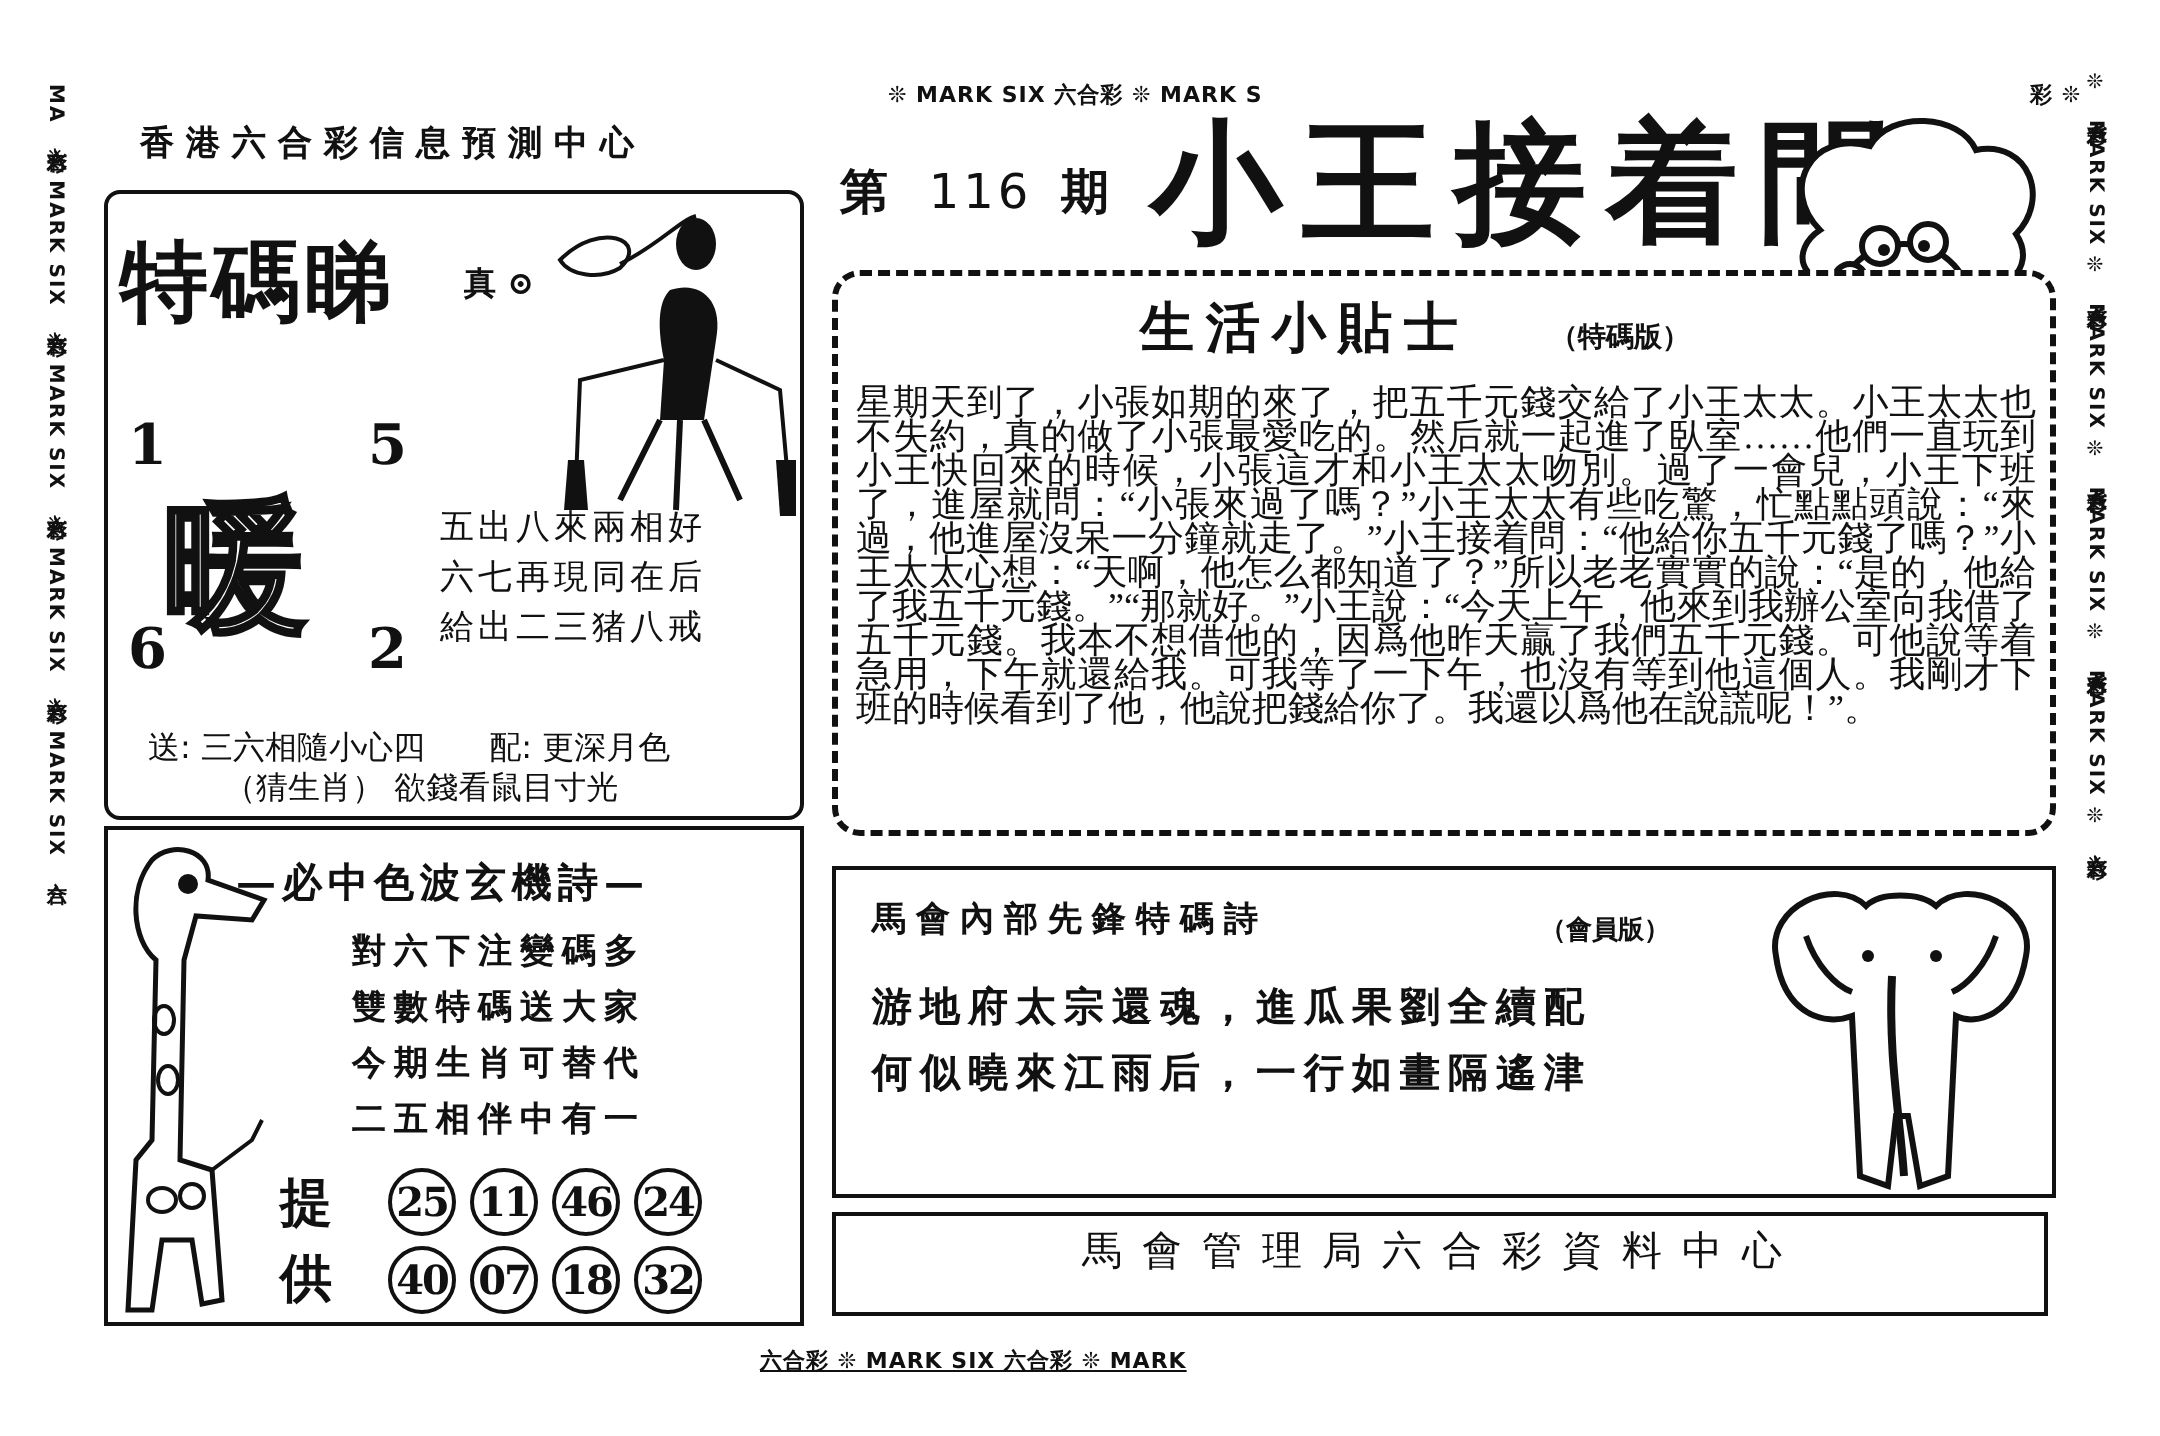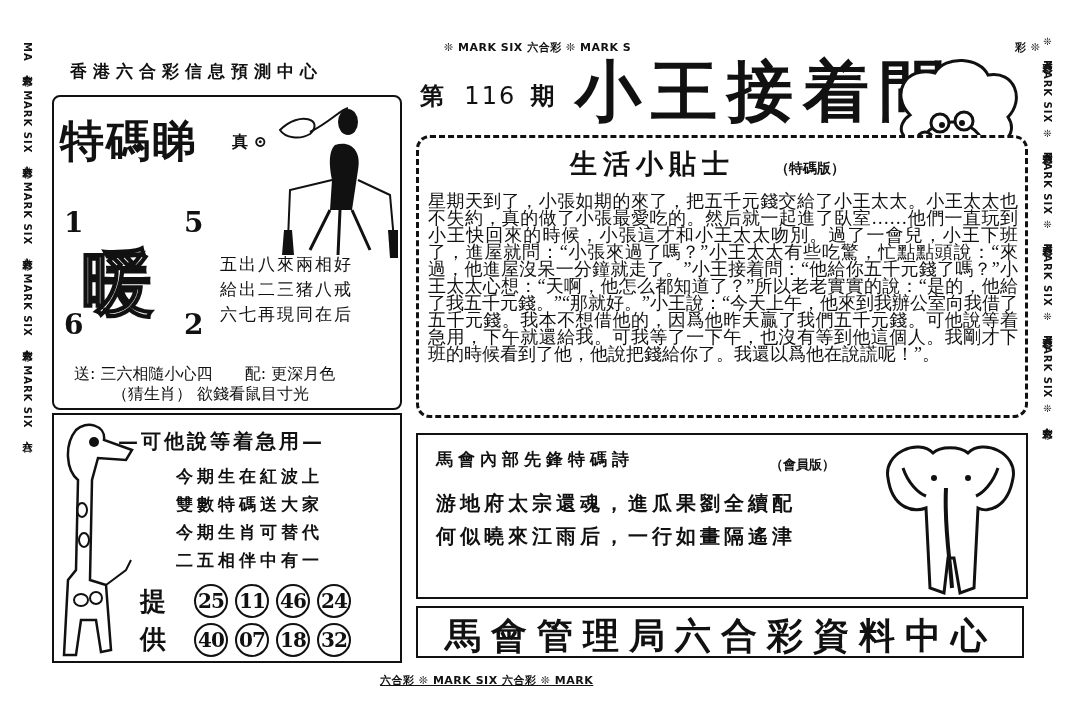--- a/index.html
+++ b/index.html
@@ -43,21 +43,21 @@
   .cw-lines { left: 176px; top: 462px; font-size: 17px; font-weight: bold; line-height: 28px; letter-spacing: 4px; }
   .ti { font-size: 26px; font-weight: bold; }
   .ball-row { display: flex; gap: 7px; }
   .ball { width: 34px; height: 34px; border: 2px solid #111; border-radius: 50%; display: flex; align-items: center; justify-content: center; font-size: 20px; font-weight: bold; font-family: "DejaVu Serif", serif; letter-spacing: -1px; }
 
   
   .hp-title { left: 436px; top: 448px; font-size: 17px; font-weight: bold; letter-spacing: 5px; white-space: nowrap; }
   .hp-sub { left: 770px; top: 456px; font-size: 13px; font-weight: bold; }
   .hp-lines { left: 436px; top: 487px; font-size: 20px; font-weight: bold; line-height: 33px; letter-spacing: 4px; white-space: nowrap; }
 
-  .footer-title { left: 420px; top: 612px; width: 602px; text-align: center; font-size: 36px; font-weight: bold; letter-spacing: 10px; }
+  .footer-title { left: 420px; top: 612px; width: 602px; text-align: center; font-size: 20px; font-weight: normal; letter-spacing: 10px; }
 
   svg { display: block; }
 </style>
 </head>
 <body>
 
 <div class="strip-h" style="left:444px; top:40px;">❊ MARK SIX 六合彩 ❊ MARK S</div>
 <div class="strip-h" style="left:1015px; top:40px;">彩 ❊</div>
 
 <div class="strip-h" style="left:380px; top:673px;text-decoration:underline;">六合彩 ❊ MARK SIX 六合彩 ❊ MARK</div>
@@ -104,22 +104,22 @@
     <path d="M118 130 L128 130 L128 158 L120 158 Z" fill="#111"></path>
   </svg>
 </div>
 <div class="abs num" style="left:64px; top:206px;">1</div>
 <div class="abs num" style="left:184px; top:206px;">5</div>
 <div class="abs num" style="left:64px; top:308px;">6</div>
 <div class="abs num" style="left:184px; top:308px;">2</div>
 <div class="abs nuan">暖</div>
 <div class="abs poem4">
   <div>五出八來兩相好</div>
+  <div>六七再現同在后</div>
   <div>給出二三猪八戒</div>
-  <div>六七再現同在后</div>
 </div>
 <div class="abs songline" style="left:74px; top:364px;">
   <span>送:</span>
   <span>三六相隨小心四</span>
   <span style="display:inline-block; width:22px;"></span>
   <span>配:</span>
   <span>更深月色</span>
 </div>
 <div class="abs songline" style="left:112px; top:384px;">
   <span>（猜生肖）</span>
@@ -136,23 +136,23 @@
   <svg width="84" height="240" viewBox="0 0 84 240">
     <path d="M20 10 C30 0 50 5 48 20 L76 30 L70 40 L42 38 L36 60 L34 160 L50 165 L55 230 L45 232 L40 200 L25 200 L20 235 L8 235 L12 160 L20 150 L22 60 C10 50 8 25 20 10 Z" fill="#fff" stroke="#111" stroke-width="2.5"></path>
     <circle cx="38" cy="22" r="5" fill="#111"></circle>
     <ellipse cx="26" cy="90" rx="5" ry="7" fill="none" stroke="#111" stroke-width="2"></ellipse>
     <ellipse cx="28" cy="120" rx="5" ry="7" fill="none" stroke="#111" stroke-width="2"></ellipse>
     <ellipse cx="25" cy="180" rx="7" ry="6" fill="none" stroke="#111" stroke-width="2"></ellipse>
     <ellipse cx="40" cy="178" rx="6" ry="6" fill="none" stroke="#111" stroke-width="2"></ellipse>
     <path d="M50 165 L70 150 L75 140" fill="none" stroke="#111" stroke-width="2"></path>
   </svg>
 </div>
-<div class="abs cw-title big-calli">—可他說等着急用—</div>
+<div class="abs cw-title big-calli">—必中色波玄機詩—</div>
 <div class="abs cw-lines">
-  <div>今期生在紅波上</div>
+  <div>對六下注變碼多</div>
   <div>雙數特碼送大家</div>
   <div>今期生肖可替代</div>
   <div>二五相伴中有一</div>
 </div>
 <div class="abs ti" style="left:140px; top:584px;">提</div>
 <div class="abs ti" style="left:140px; top:622px;">供</div>
 <div class="abs ball-row" style="left:194px; top:584px;">
   <div class="ball">25</div>
   <div class="ball">11</div>
   <div class="ball">46</div>

